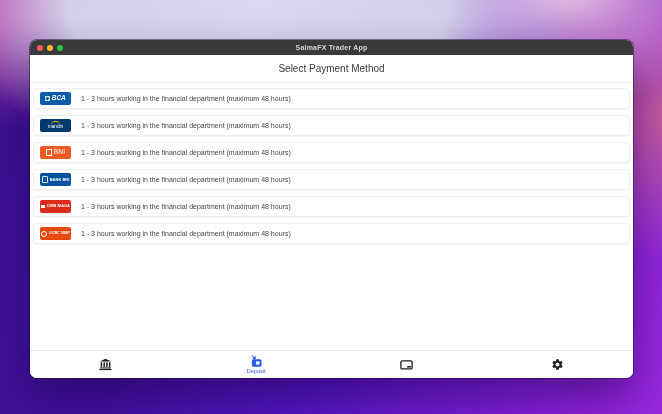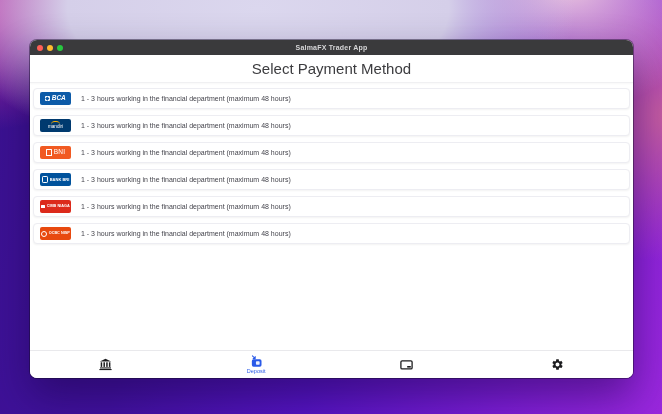--- a/index.html
+++ b/index.html
@@ -28,21 +28,21 @@
   .titlebar{
     height:15px;background:#3a3a3c;border-radius:7px 7px 0 0;
     display:flex;align-items:center;justify-content:center;position:relative;
   }
   .lights{position:absolute;left:7px;top:0;height:15px;display:flex;align-items:center;gap:4px;}
   .light{width:6px;height:6px;border-radius:50%;}
   .titlebar-title{font-size:7px;font-weight:700;color:#d6d6d8;letter-spacing:.2px;}
   
   .app-header{
     height:27px;display:flex;align-items:center;justify-content:center;
-    font-size:15px;color:#3c3c3f;border-bottom:1px solid #f0f0f2;
+    font-size:10px;color:#3c3c3f;border-bottom:1px solid #f0f0f2;
     box-shadow:0 1px 2px rgba(0,0,0,.03);
   }
   
   .list{padding:5px 3px 0 3px;}
   .pay-card{
     height:19px;border-radius:4px;margin-bottom:6px;background:#fff;
     border:1px solid #ededf2;box-shadow:0 1px 2px rgba(0,0,0,.05);
     display:flex;align-items:center;padding:0 6px;cursor:pointer;
   }
   .bank-logo{

